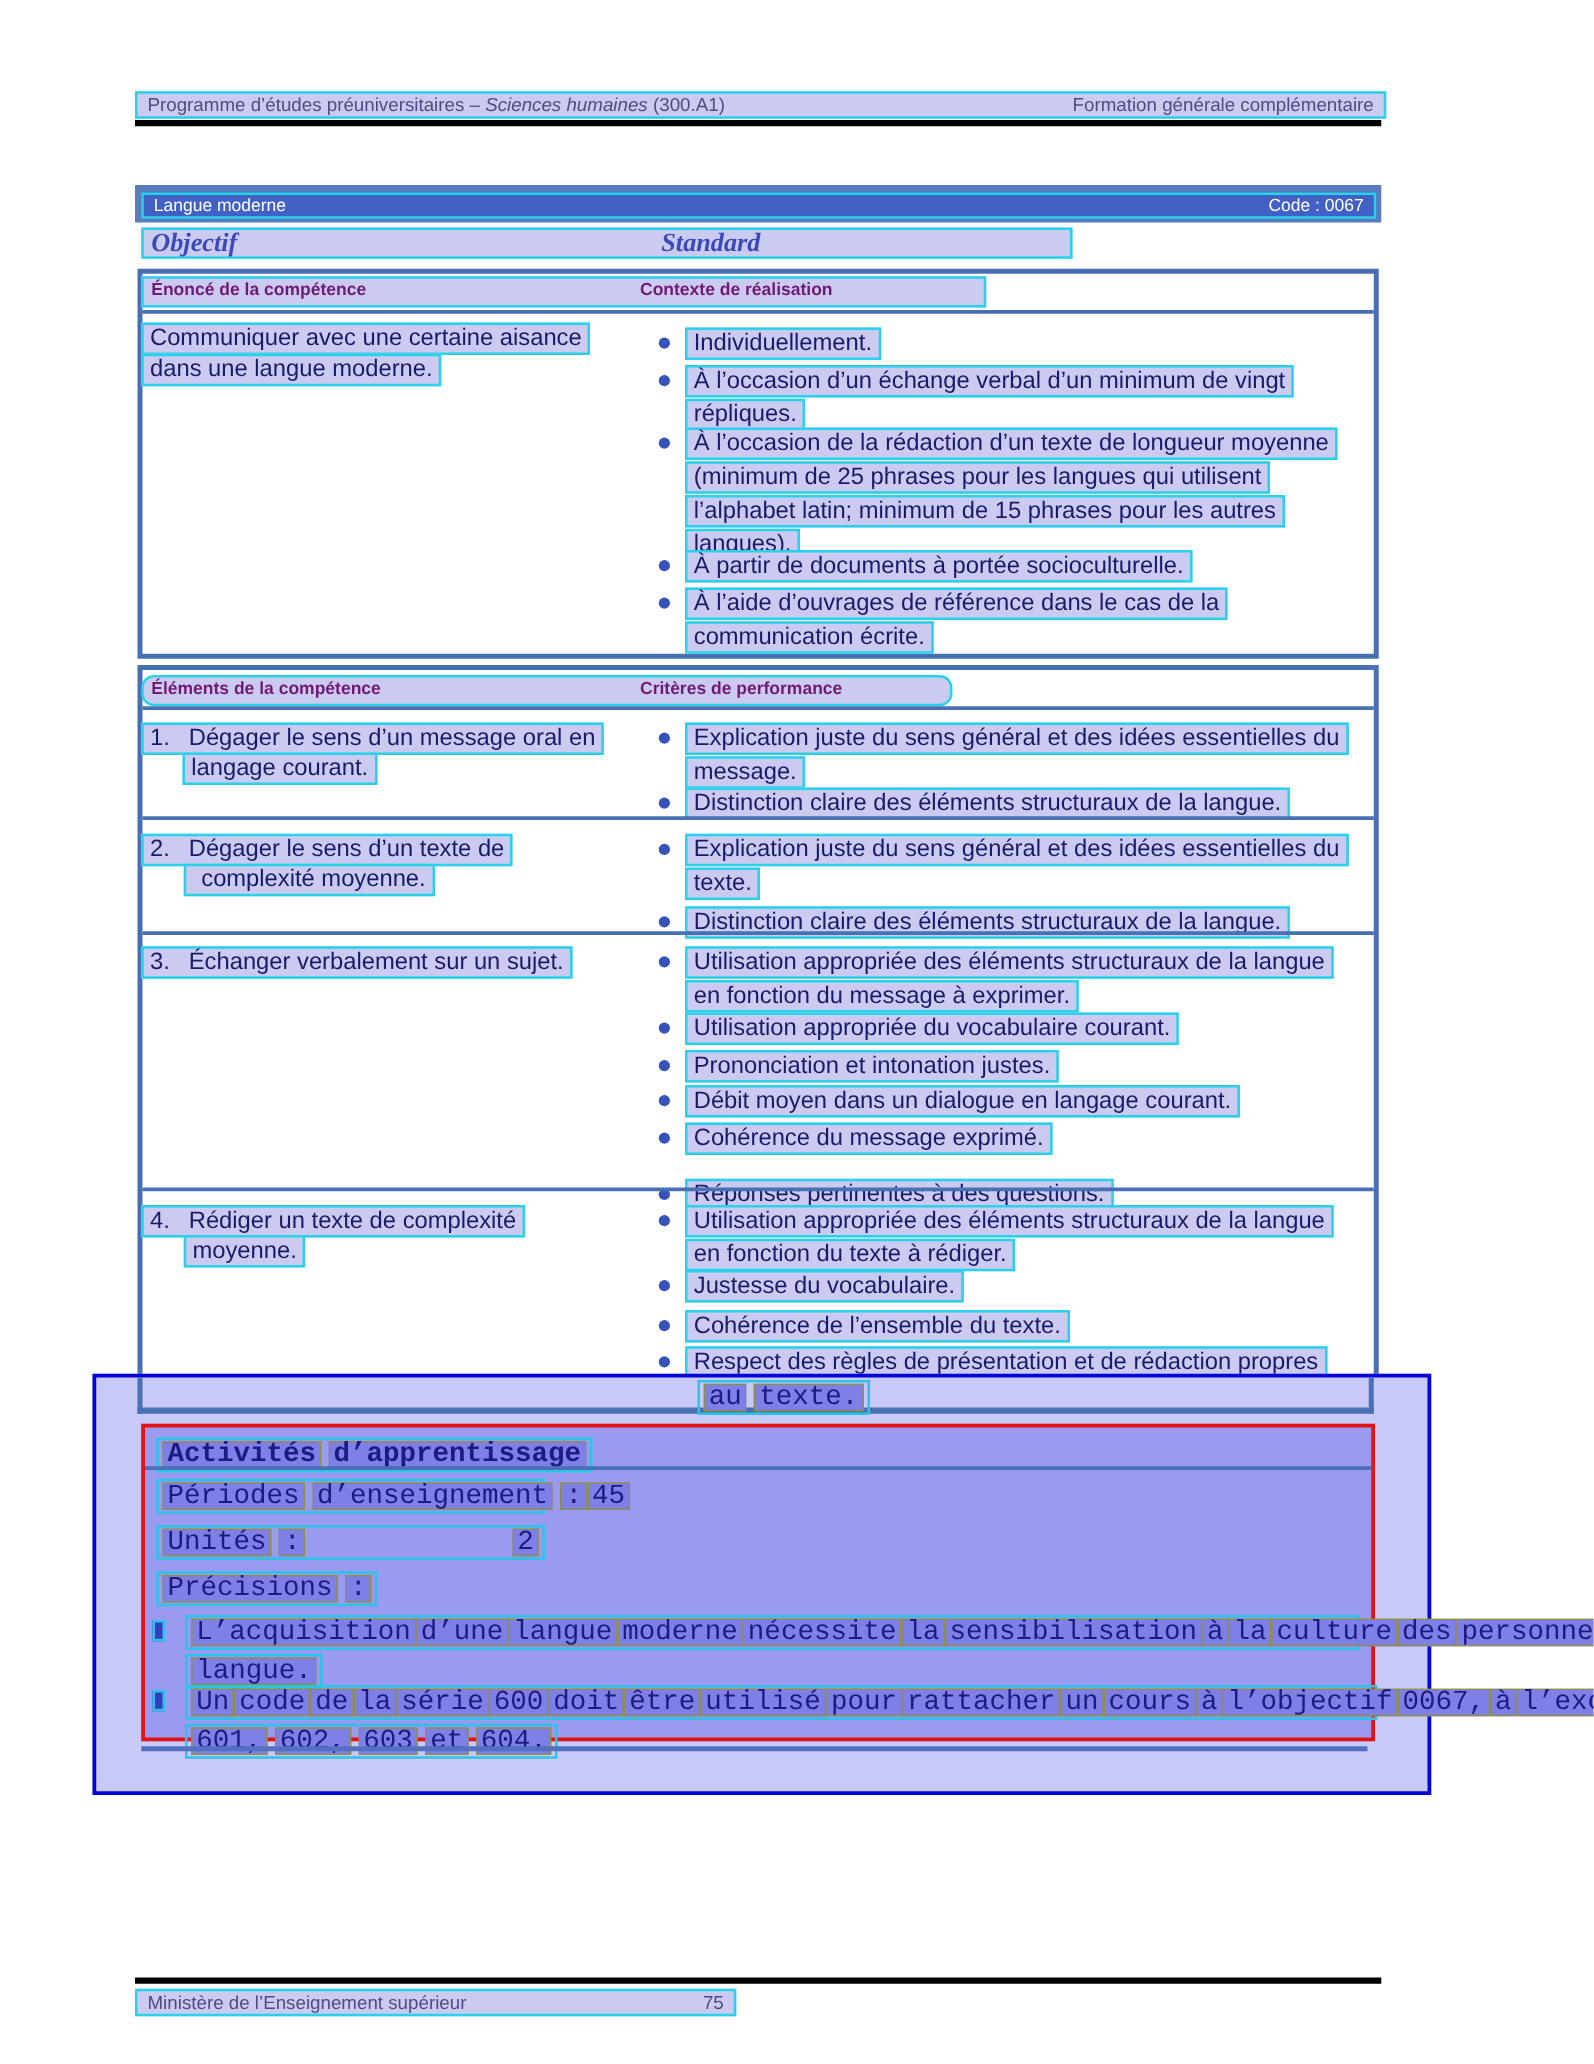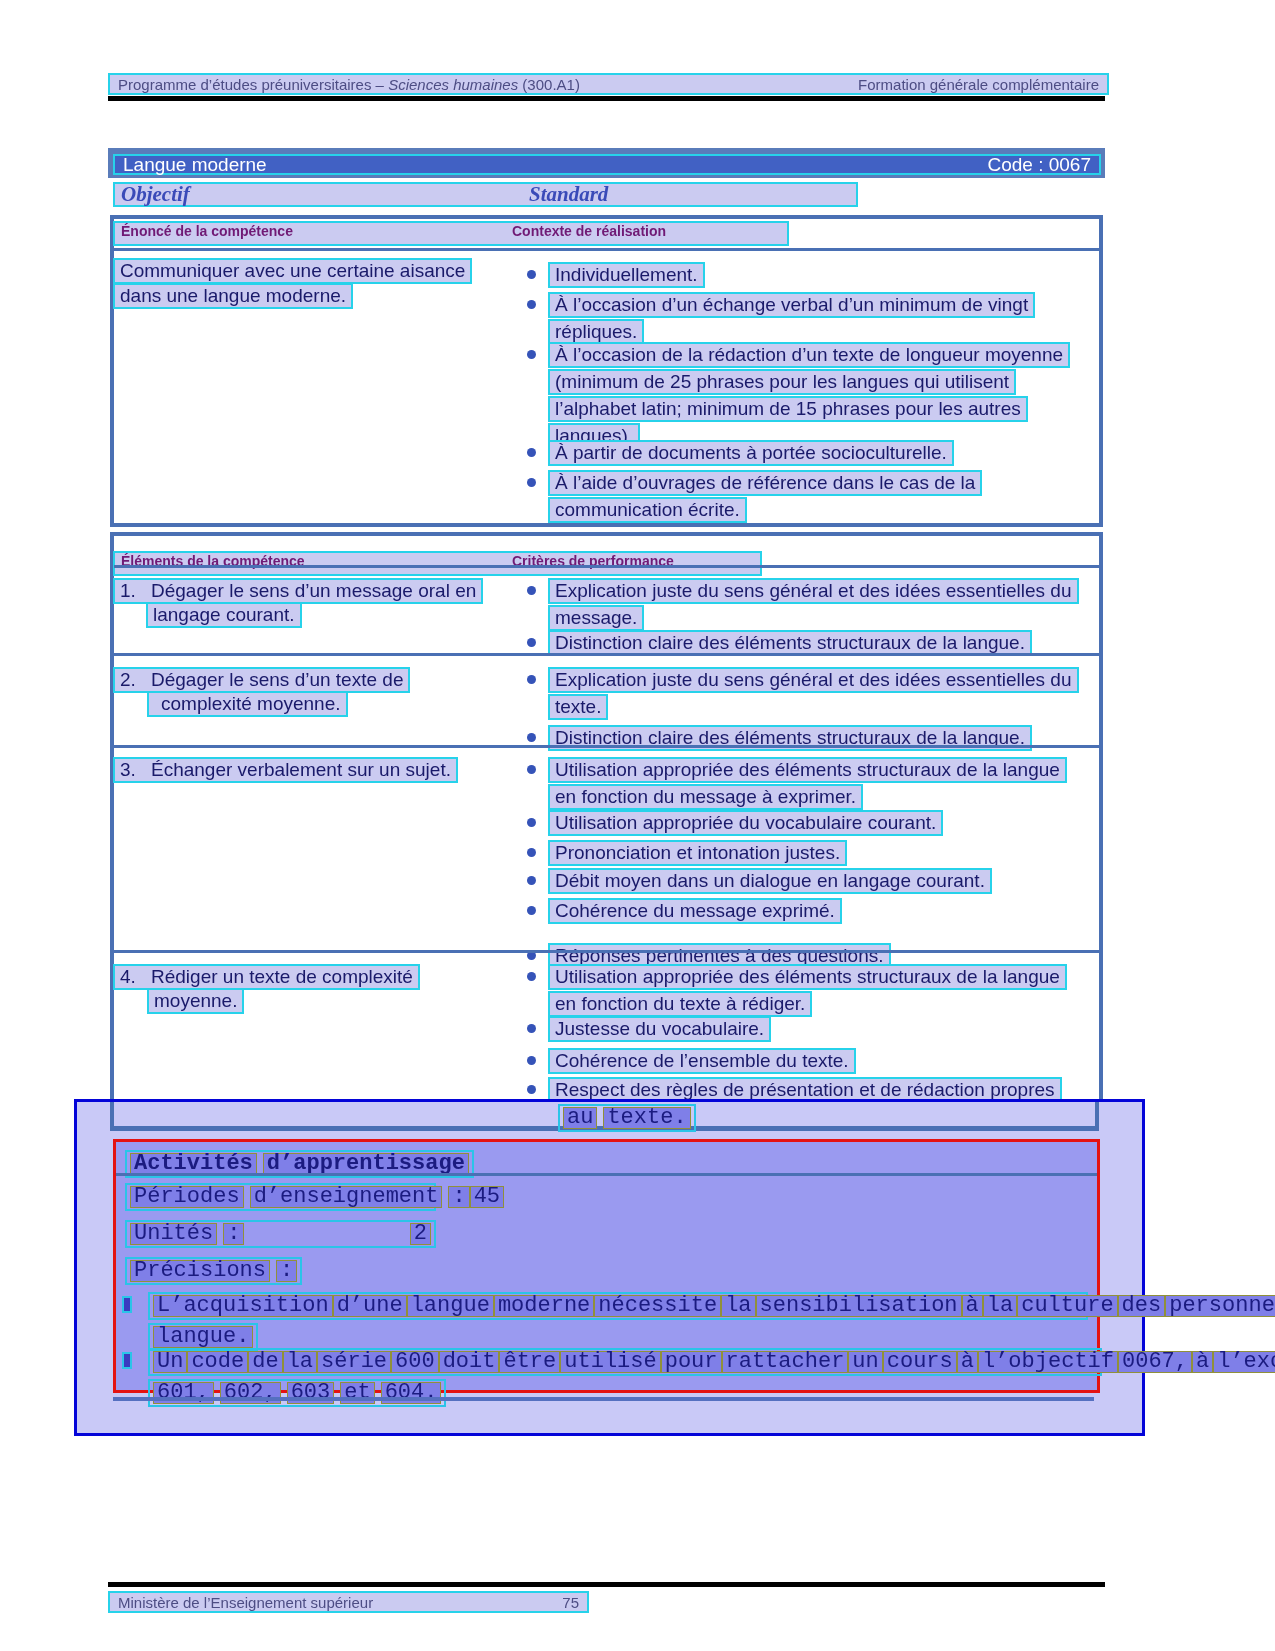--- a/index.html
+++ b/index.html
@@ -9,21 +9,21 @@
   .hl{position:absolute;white-space:nowrap;background:#cbcbf1;border:2px solid #27d2ea;
       color:#1a1a6a;font-size:19px;line-height:20px;padding:1px 5px;}
   .bold{font-weight:bold;color:#13134f;}
   
   .strip{position:absolute;display:flex;justify-content:space-between;align-items:center;
          background:#cbcbf1;border:2px solid #27d2ea;color:#4d4d84;font-size:15px;padding:0 8px;}
   .blackrule{position:absolute;background:#000000;}
   
   .titlebar{position:absolute;background:#5a7cba;}
   .titlebar-inner{position:absolute;background:#4161c4;border:2px solid #27d2ea;display:flex;
-                  justify-content:space-between;align-items:center;color:#ffffff;font-size:19px;
+                  justify-content:space-between;align-items:center;color:#ffffff;font-size:14px;
                   padding:0 8px;line-height:17px;}
   
   .obj-strip{position:absolute;background:#cbcbf1;border:2px solid #27d2ea;height:21px;font-family:Liberation Serif, serif;}
   .obj-strip span{position:absolute;top:-2px;font-size:21px;font-style:italic;font-weight:bold;
                   color:#3a4ab8;white-space:nowrap;}
   
   .tbl{position:absolute;border:4px solid #4a70b4;background:#ffffff;}
   .rule{position:absolute;left:0;right:0;height:3px;background:#4a70b4;}
   .thead{position:absolute;background:#cbcbf1;border:2px solid #27d2ea;height:21px;}
   .thead span{position:absolute;top:0;font-size:14px;font-weight:bold;color:#701a75;white-space:nowrap;}
@@ -108,21 +108,21 @@
       <div class="ln">À partir de documents à portée socioculturelle.</div>
     </div>
     <div class="bullet" style="left:434px;top:251px;">
       <span class="dot"></span>
       <div class="ln">À l’aide d’ouvrages de référence dans le cas de la</div>
       <div class="ln">communication écrite.</div>
     </div>
   </div>
 
   <div class="tbl" style="left:110px;top:532px;width:985px;height:591px;">
-    <div class="thead" style="left:-1px;top:15px;width:645px;">
+    <div class="thead" style="left:-1px;top:4px;width:645px;border-radius:10px;">
       <span style="left:6px;">Éléments de la compétence</span>
       <span style="left:397px;">Critères de performance</span>
     </div>
     <div class="rule" style="top:29px;"></div>
 
     <div class="hl numln" style="left:-1px;top:42px;">
       <span class="num">1.</span><span>Dégager le sens d’un message oral en</span>
     </div>
     <div class="hl" style="left:32px;top:66px;">langage courant.</div>
     <div class="bullet" style="left:434px;top:42px;">

